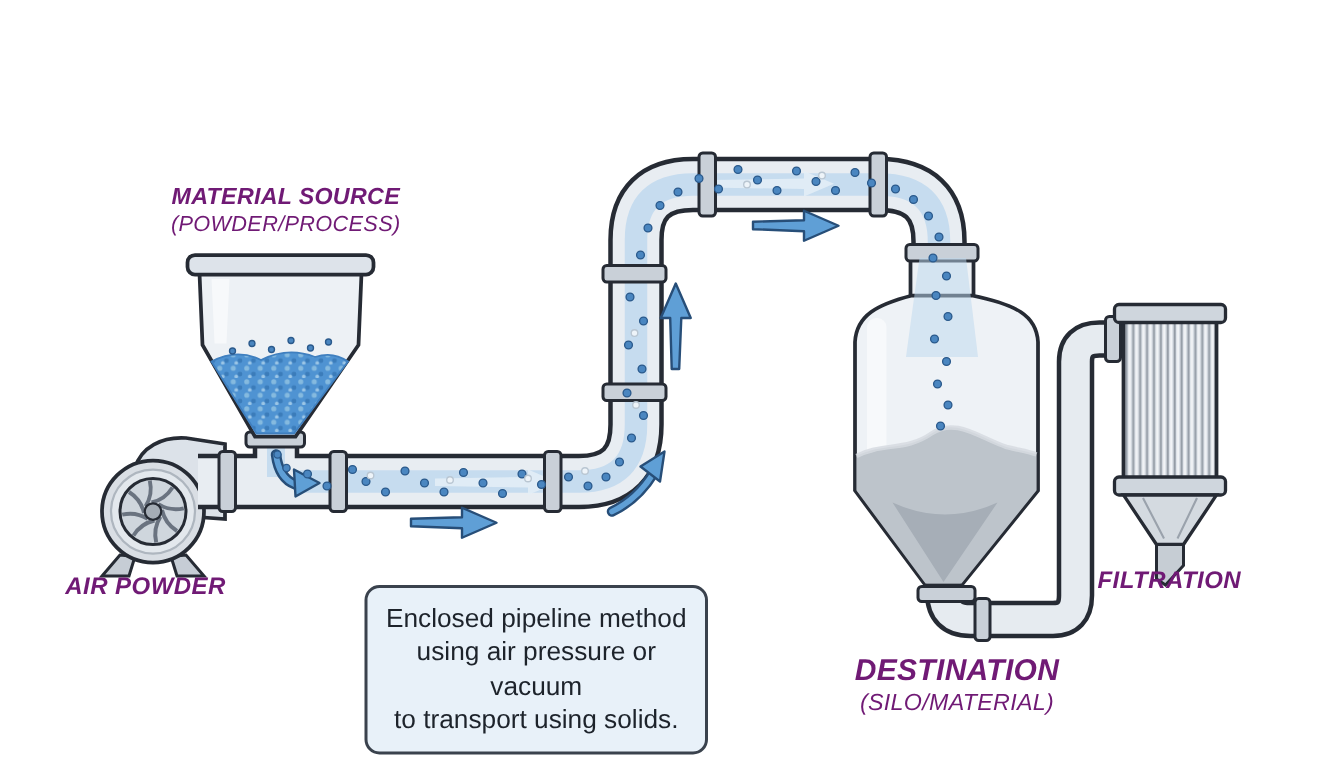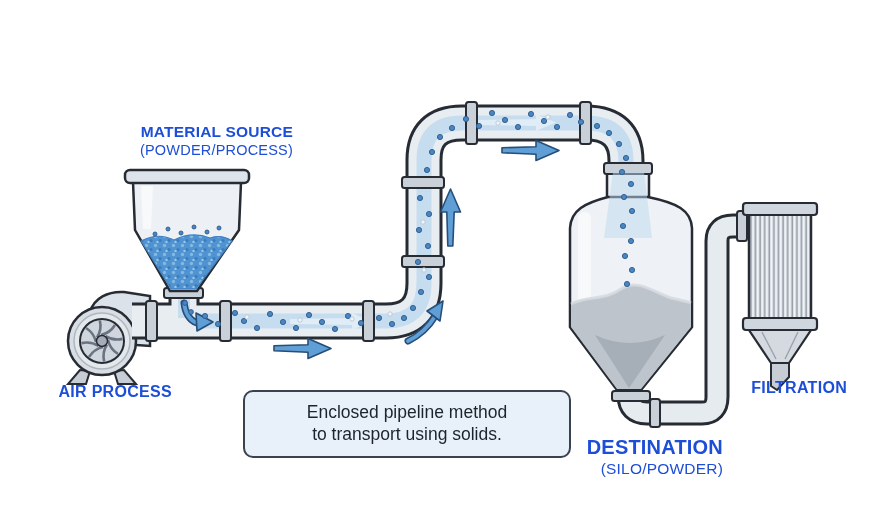--- a/index.html
+++ b/index.html
@@ -1,23 +1,23 @@
 <!DOCTYPE html>
 <html><head>
 <meta charset="utf-8">
 <style>
   html,body{margin:0;padding:0;background:#fff;}
   .stage{position:relative;width:878px;height:508px;background:#ffffff;overflow:hidden;
          font-family:"Liberation Sans",sans-serif;}
   .stage svg{position:absolute;left:0;top:0;}
-  .lbl{position:absolute;color:#1d4ed8;text-align:right;line-height:1.12;}
+  .lbl{position:absolute;color:#701a75;text-align:center;line-height:1.12;font-style:italic;}
   .lbl .l1{font-weight:bold;font-size:15.5px;letter-spacing:.2px;}
   .lbl .l2{font-size:14.5px;margin-top:2px;letter-spacing:.2px;}
   .lbl.single{font-weight:bold;font-size:16px;letter-spacing:.3px;}
-  .note{position:absolute;left:243px;top:390px;width:328px;box-sizing:border-box;
+  .note{position:absolute;left:243px;top:390px;width:229px;box-sizing:border-box;
         background:#e8f1f9;border:2px solid #3a424d;border-radius:10px;
         padding:9px 6px 10px 6px;text-align:center;color:#1d232b;
         font-size:17.5px;line-height:1.28;}
   
   .p{fill:#4a86c0;stroke:#2b5a8c;stroke-width:.9;}
   .pw{fill:#eef4f9;stroke:#b9c6d2;stroke-width:.9;}
   .flange{fill:#c9d0d8;stroke:#262b34;stroke-width:2;}
   .arrow{fill:#5f9fd6;stroke:#274e78;stroke-width:1.6;stroke-linejoin:round;}
 </style>
 </head>
@@ -210,27 +210,28 @@
     <circle class="p" cx="632" cy="270" r="2.6"></circle>
         <circle class="p" cx="627" cy="284" r="2.6"></circle>
   </g>
 </svg>
 
 <div class="lbl" style="left:88px;top:123px;width:205px;">
   <div class="l1">MATERIAL SOURCE</div>
   <div class="l2">(POWDER/PROCESS)</div>
 </div>
 
-<div class="lbl single" style="left:22px;top:383px;width:150px;">AIR PROCESS</div>
+<div class="lbl single" style="left:22px;top:383px;width:150px;">AIR POWDER</div>
 
 <div class="lbl" style="left:553px;top:436px;width:170px;">
   <div class="l1" style="font-size:20px;">DESTINATION</div>
-  <div class="l2" style="font-size:15.5px;">(SILO/POWDER)</div>
+  <div class="l2" style="font-size:15.5px;">(SILO/MATERIAL)</div>
 </div>
 
 <div class="lbl single" style="left:712px;top:379px;width:135px;">FILTRATION</div>
 
 <div class="note">
   <div>Enclosed pipeline method</div>
+  <div>using air pressure or vacuum</div>
   <div>to transport using solids.</div>
 </div>
 
 </div>
 
 </body></html>

